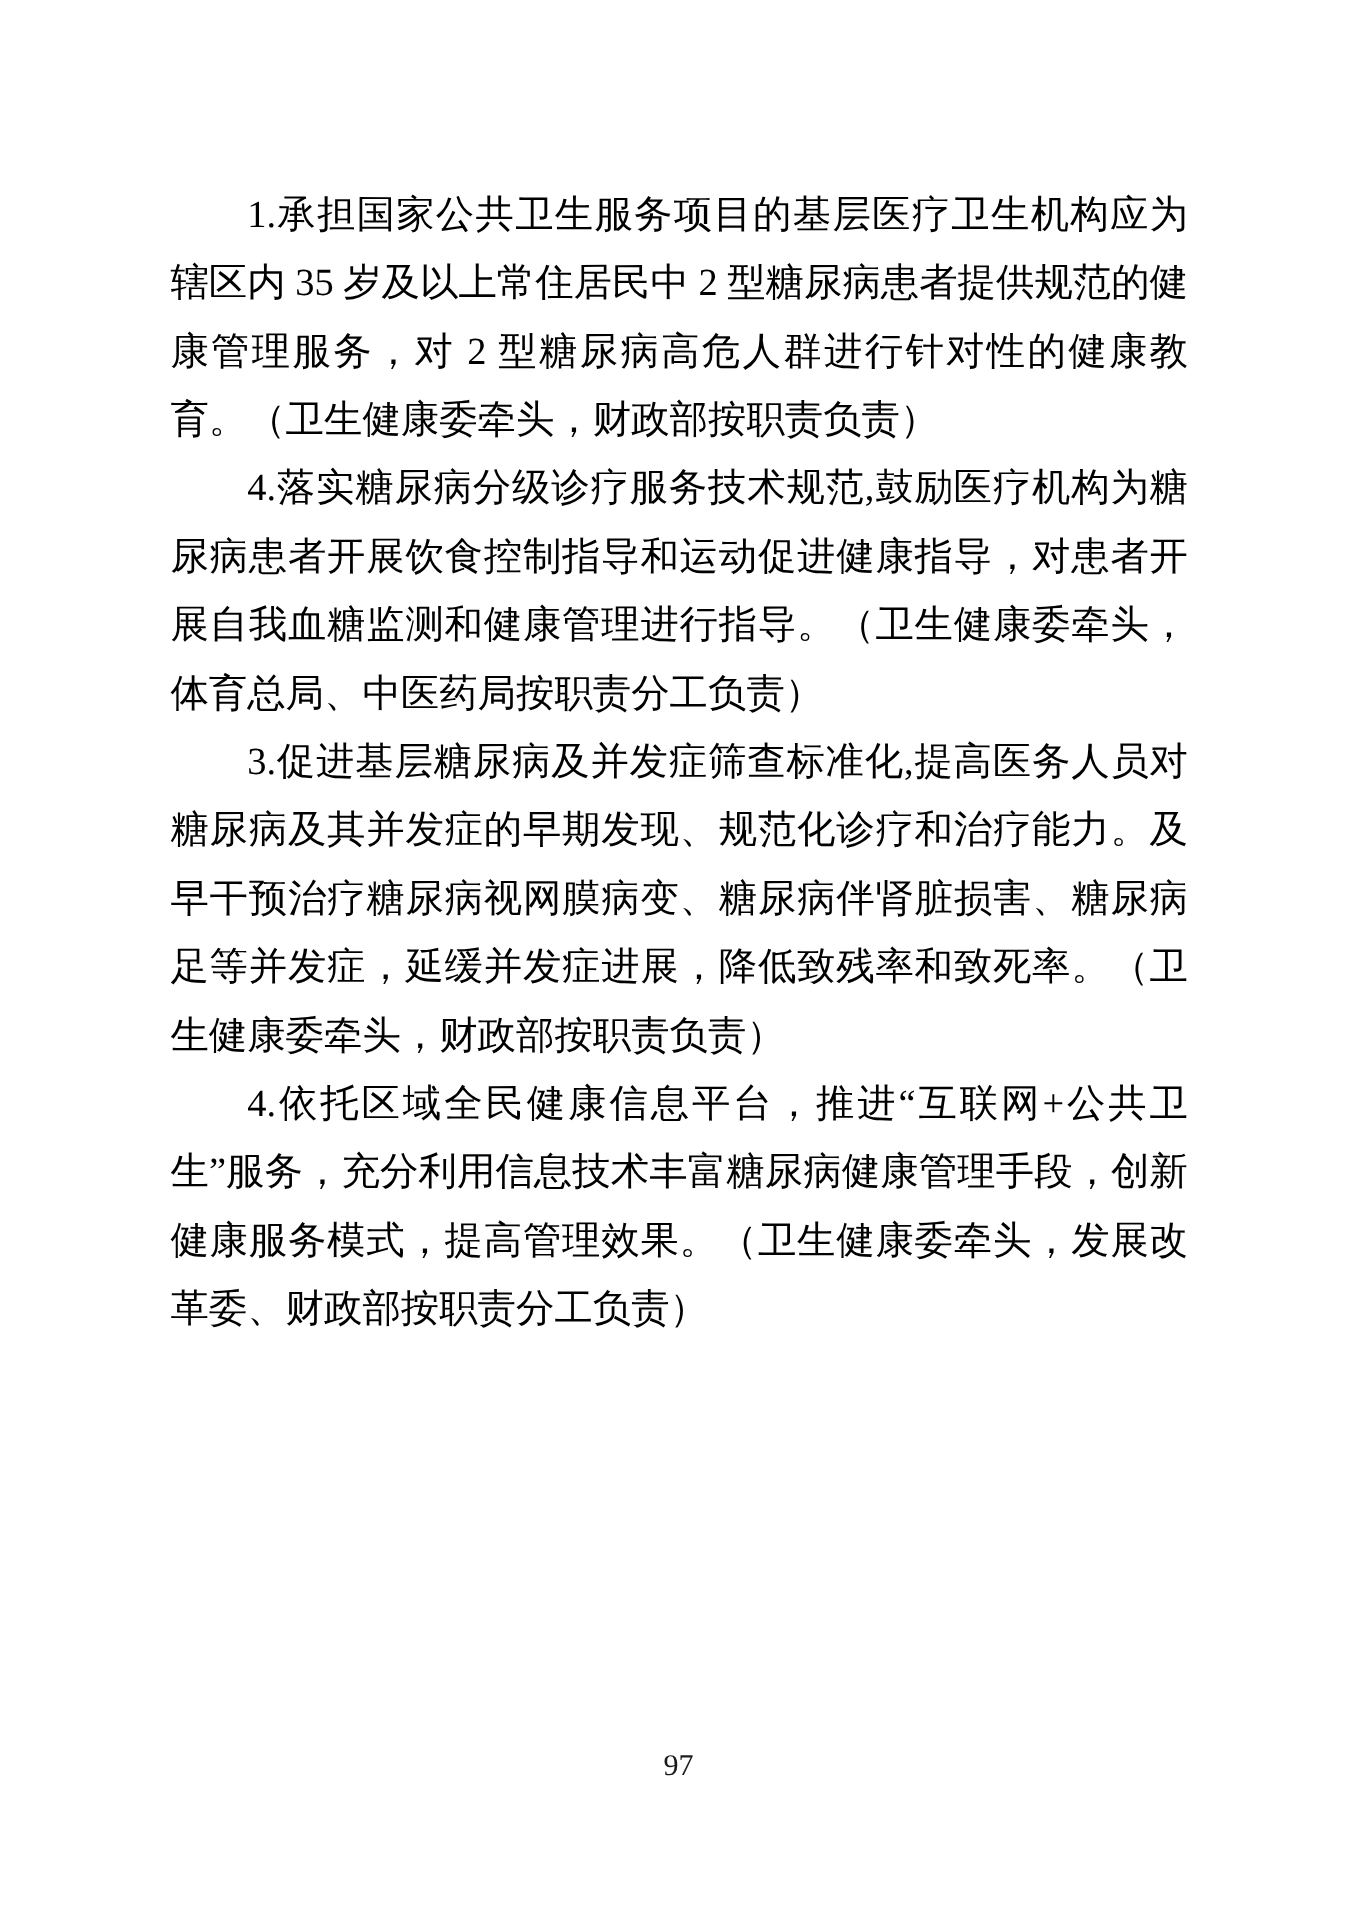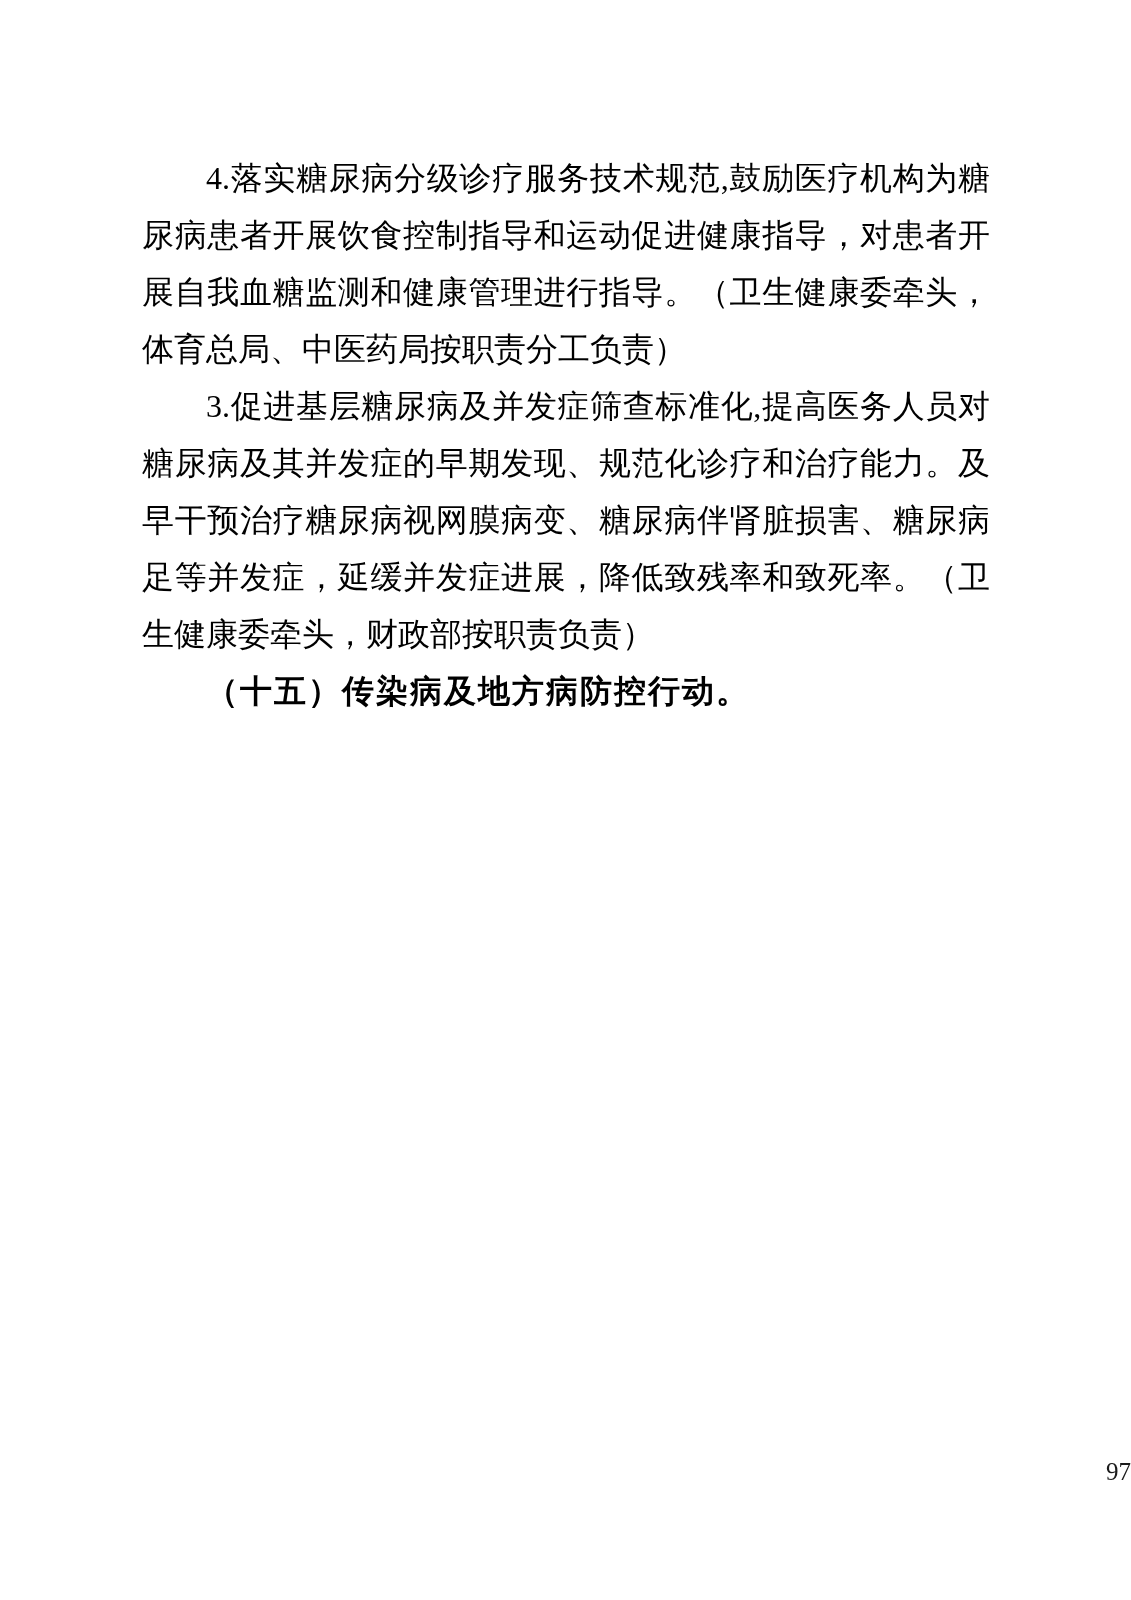--- a/index.html
+++ b/index.html
@@ -39,29 +39,30 @@
     font-size: 32px;
     line-height: 57px;
     font-weight: bold;
     letter-spacing: 2px;
   }
   .page-number {
     position: absolute;
     top: 1456px;
     left: 0;
     width: 100%;
-    text-align: right;
+    text-align: center;
     font-size: 25px;
     line-height: 32px;
     color: #1a1a1a;
   }
 </style>
 </head>
 <body>
 
 <div class="page">
   <div class="text-block">
+    <p>1.承担国家公共卫生服务项目的基层医疗卫生机构应为辖区内 35 岁及以上常住居民中 2 型糖尿病患者提供规范的健康管理服务，对 2 型糖尿病高危人群进行针对性的健康教育。（卫生健康委牵头，财政部按职责负责）</p>
     <p>4.落实糖尿病分级诊疗服务技术规范,鼓励医疗机构为糖尿病患者开展饮食控制指导和运动促进健康指导，对患者开展自我血糖监测和健康管理进行指导。（卫生健康委牵头，体育总局、中医药局按职责分工负责）</p>
     <p>3.促进基层糖尿病及并发症筛查标准化,提高医务人员对糖尿病及其并发症的早期发现、规范化诊疗和治疗能力。及早干预治疗糖尿病视网膜病变、糖尿病伴肾脏损害、糖尿病足等并发症，延缓并发症进展，降低致残率和致死率。（卫生健康委牵头，财政部按职责负责）</p>
-    <h3>（十五）传染病及地方病防控行动。</h3>
+    <p>4.依托区域全民健康信息平台，推进“互联网+公共卫生”服务，充分利用信息技术丰富糖尿病健康管理手段，创新健康服务模式，提高管理效果。（卫生健康委牵头，发展改革委、财政部按职责分工负责）</p>
   </div>
   <div class="page-number">97</div>
 </div>
 
 </body></html>

